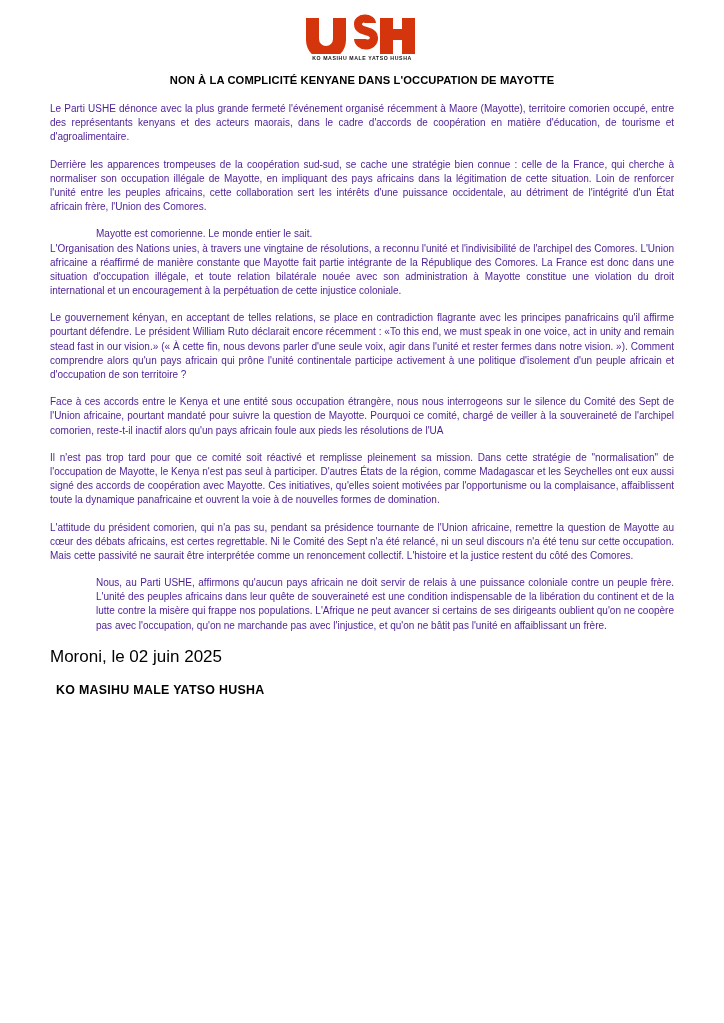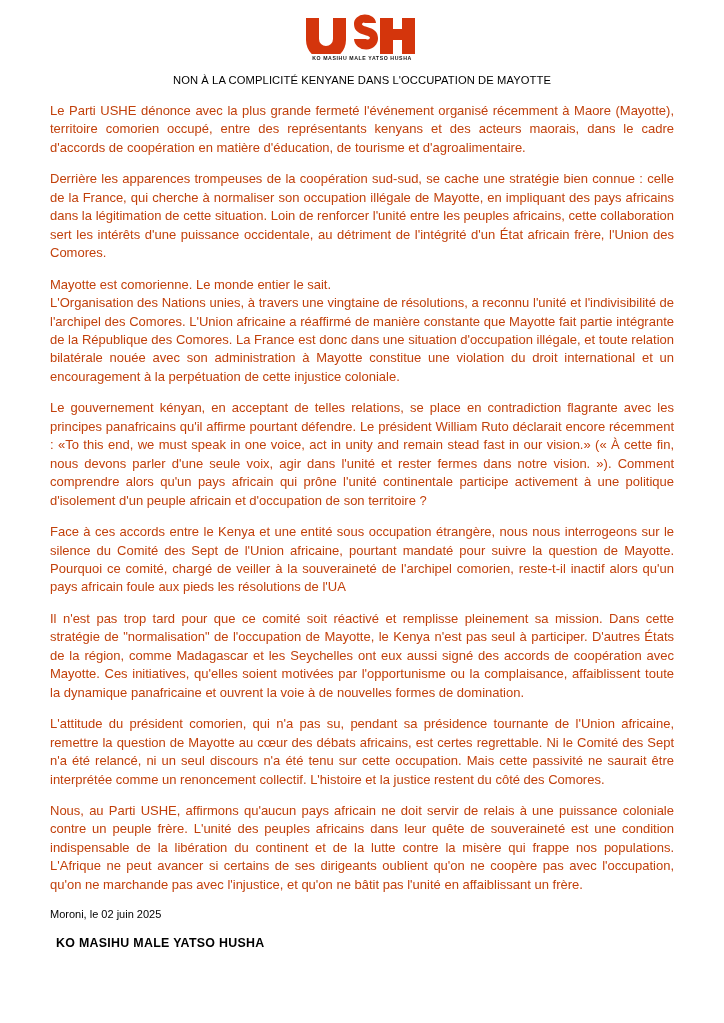--- a/index.html
+++ b/index.html
@@ -37,38 +37,39 @@
     font-size: 5.2px;
     letter-spacing: 0.6px;
     font-weight: bold;
     color: #111111;
     margin-top: 2px;
     text-align: center;
   }
   .doc-title {
     text-align: center;
     font-size: 11.2px;
-    font-weight: normal;
+    font-weight: bold;
     letter-spacing: 0.1px;
     margin: 6px 0 16px 0;
     color: #000;
   }
   p.para {
-    font-size: 13px;
+    font-size: 10px;
     line-height: 1.42;
     text-align: justify;
     margin: 0 0 13px 0;
-    color: #c2410c;
+    color: #4c1d95;
     hyphens: none;
   }
   p.para.tight {
     margin-bottom: 0;
+    margin-left: 46px;
   }
   .signoff-date {
-    font-size: 11px;
+    font-size: 17px;
     margin: 14px 0 0 0;
     text-align: left;
   }
   .signoff-name {
     font-size: 12.4px;
     font-weight: bold;
     letter-spacing: 0.3px;
     margin: 16px 0 0 6px;
     text-align: left;
   }

